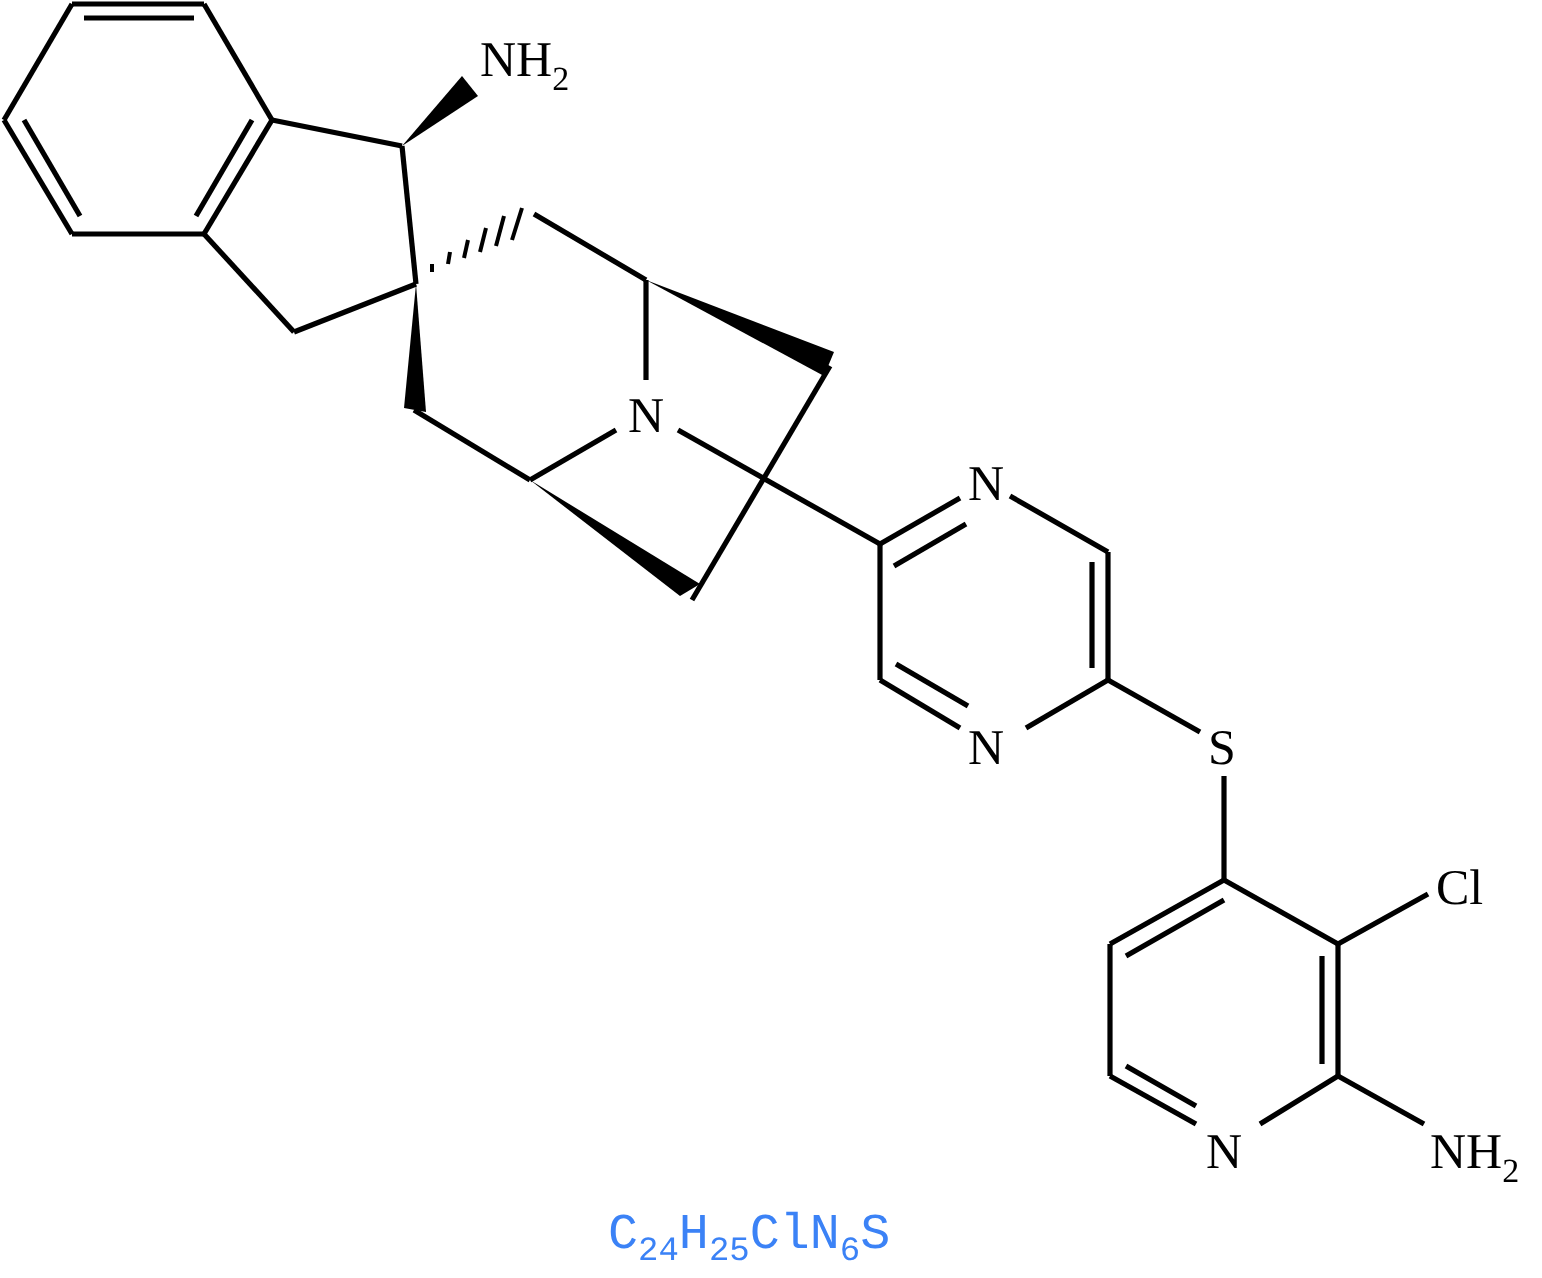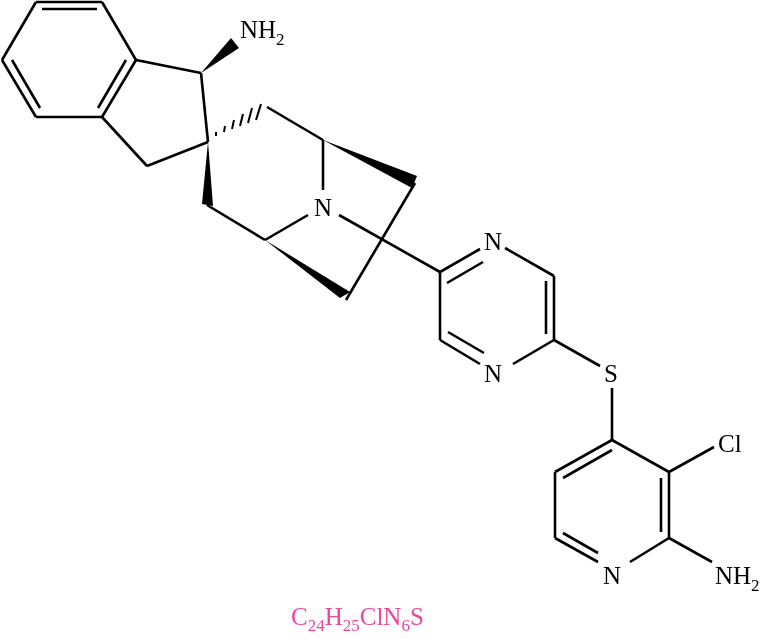--- a/index.html
+++ b/index.html
@@ -3,21 +3,21 @@
 <meta charset="utf-8">
 <style>
   html, body { margin:0; padding:0; background:#ffffff; }
   body { width:771px; height:639px; position:relative; overflow:hidden; }
   #canvas { position:absolute; left:0; top:0; }
   .bond { stroke:#000; stroke-width:2.6; fill:none; stroke-linecap:butt; }
   .wedge { fill:#000; stroke:none; }
   .hash { stroke:#000; stroke-width:2; }
   .atom { font-family:"Liberation Serif", "DejaVu Serif", serif; font-size:25px; fill:#000; }
   .sub { font-size:17px; }
-  .formula { position:absolute; left:291px; top:603px; font-family:Liberation Serif, serif; font-size:25px; color:#ec4899; }
+  .formula { position:absolute; left:304px; top:603px; font-family:Liberation Mono, monospace; font-size:25px; color:#3b82f6; }
   .formula sub { font-size:17px; vertical-align:-6px; }
 </style>
 </head>
 <body>
 
 <svg id="canvas" width="771" height="639" viewBox="0 0 771 639">
 
   <g>
     <line class="bond" x1="36" y1="2" x2="102" y2="2"></line>
     <line class="bond" x1="102" y1="2" x2="136" y2="60"></line>

